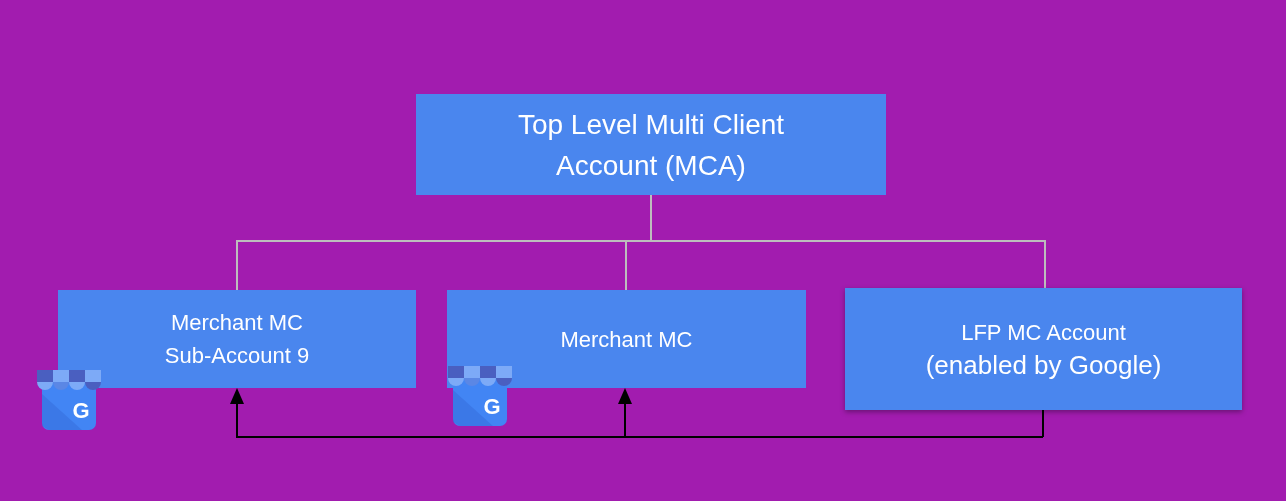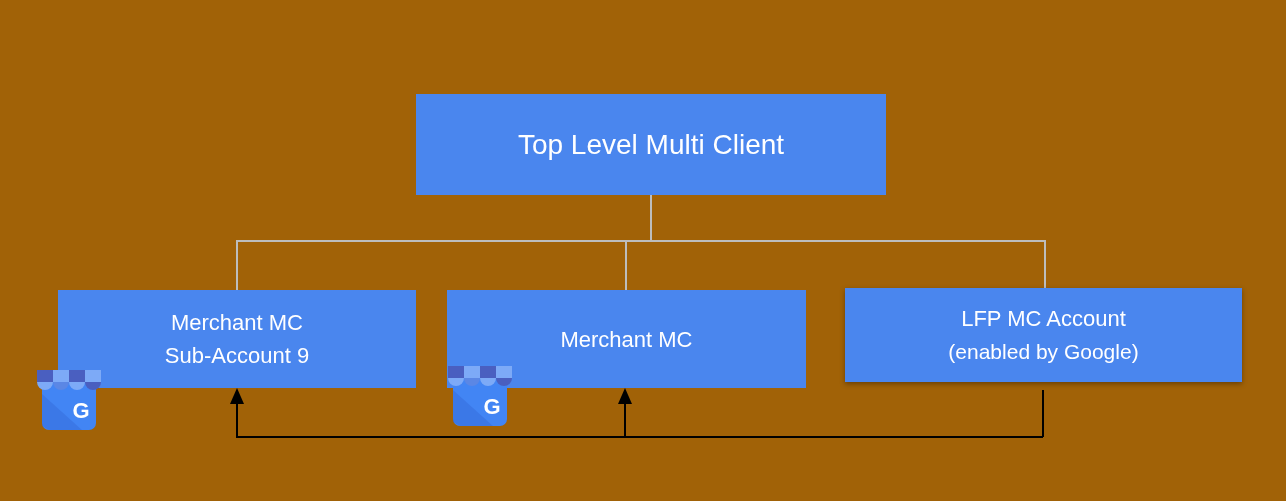--- a/index.html
+++ b/index.html
@@ -5,21 +5,21 @@
   html, body {
     margin: 0;
     padding: 0;
     background: #ffffff;
     font-family: "Liberation Sans", "DejaVu Sans", sans-serif;
   }
   .canvas {
     position: relative;
     width: 1286px;
     height: 501px;
-    background: #a16207;
+    background: #a21caf;
     overflow: hidden;
   }
   .wires {
     position: absolute;
     left: 0;
     top: 0;
     width: 1286px;
     height: 501px;
   }
   .node {
@@ -40,25 +40,25 @@
   }
   .node-sub1 {
     left: 58px; top: 290px; width: 358px; height: 98px;
     font-size: 22px; line-height: 33px;
   }
   .node-sub2 {
     left: 447px; top: 290px; width: 359px; height: 98px;
     font-size: 22px; line-height: 33px;
   }
   .node-lfp {
-    left: 845px; top: 288px; width: 397px; height: 94px;
+    left: 845px; top: 288px; width: 397px; height: 122px;
     font-size: 22px; line-height: 33px;
     box-shadow: 0 2px 5px rgba(0,0,0,0.35);
   }
-  .node-lfp .l2 { font-size: 21px; }
+  .node-lfp .l2 { font-size: 26px; }
   .gmb-icon {
     position: absolute;
     width: 66px;
     height: 62px;
   }
   .gmb-icon-1 { left: 36px; top: 370px; }
   .gmb-icon-2 { left: 447px; top: 366px; }
 </style>
 </head>
 <body>
@@ -82,20 +82,21 @@
       <path d="M625 438 V400"></path>
     </g>
     <g fill="#000000" stroke="none" shape-rendering="auto">
       <polygon points="237,388 230,404 244,404"></polygon>
       <polygon points="625,388 618,404 632,404"></polygon>
     </g>
   </svg>
 
   <div class="node node-top">
     <div class="l1">Top Level Multi Client</div>
+    <div class="l2">Account (MCA)</div>
   </div>
 
   <div class="node node-sub1">
     <div class="l1">Merchant MC</div>
     <div class="l2">Sub-Account 9</div>
   </div>
 
   <div class="node node-sub2">
     <div class="l1">Merchant MC</div>
   </div>

